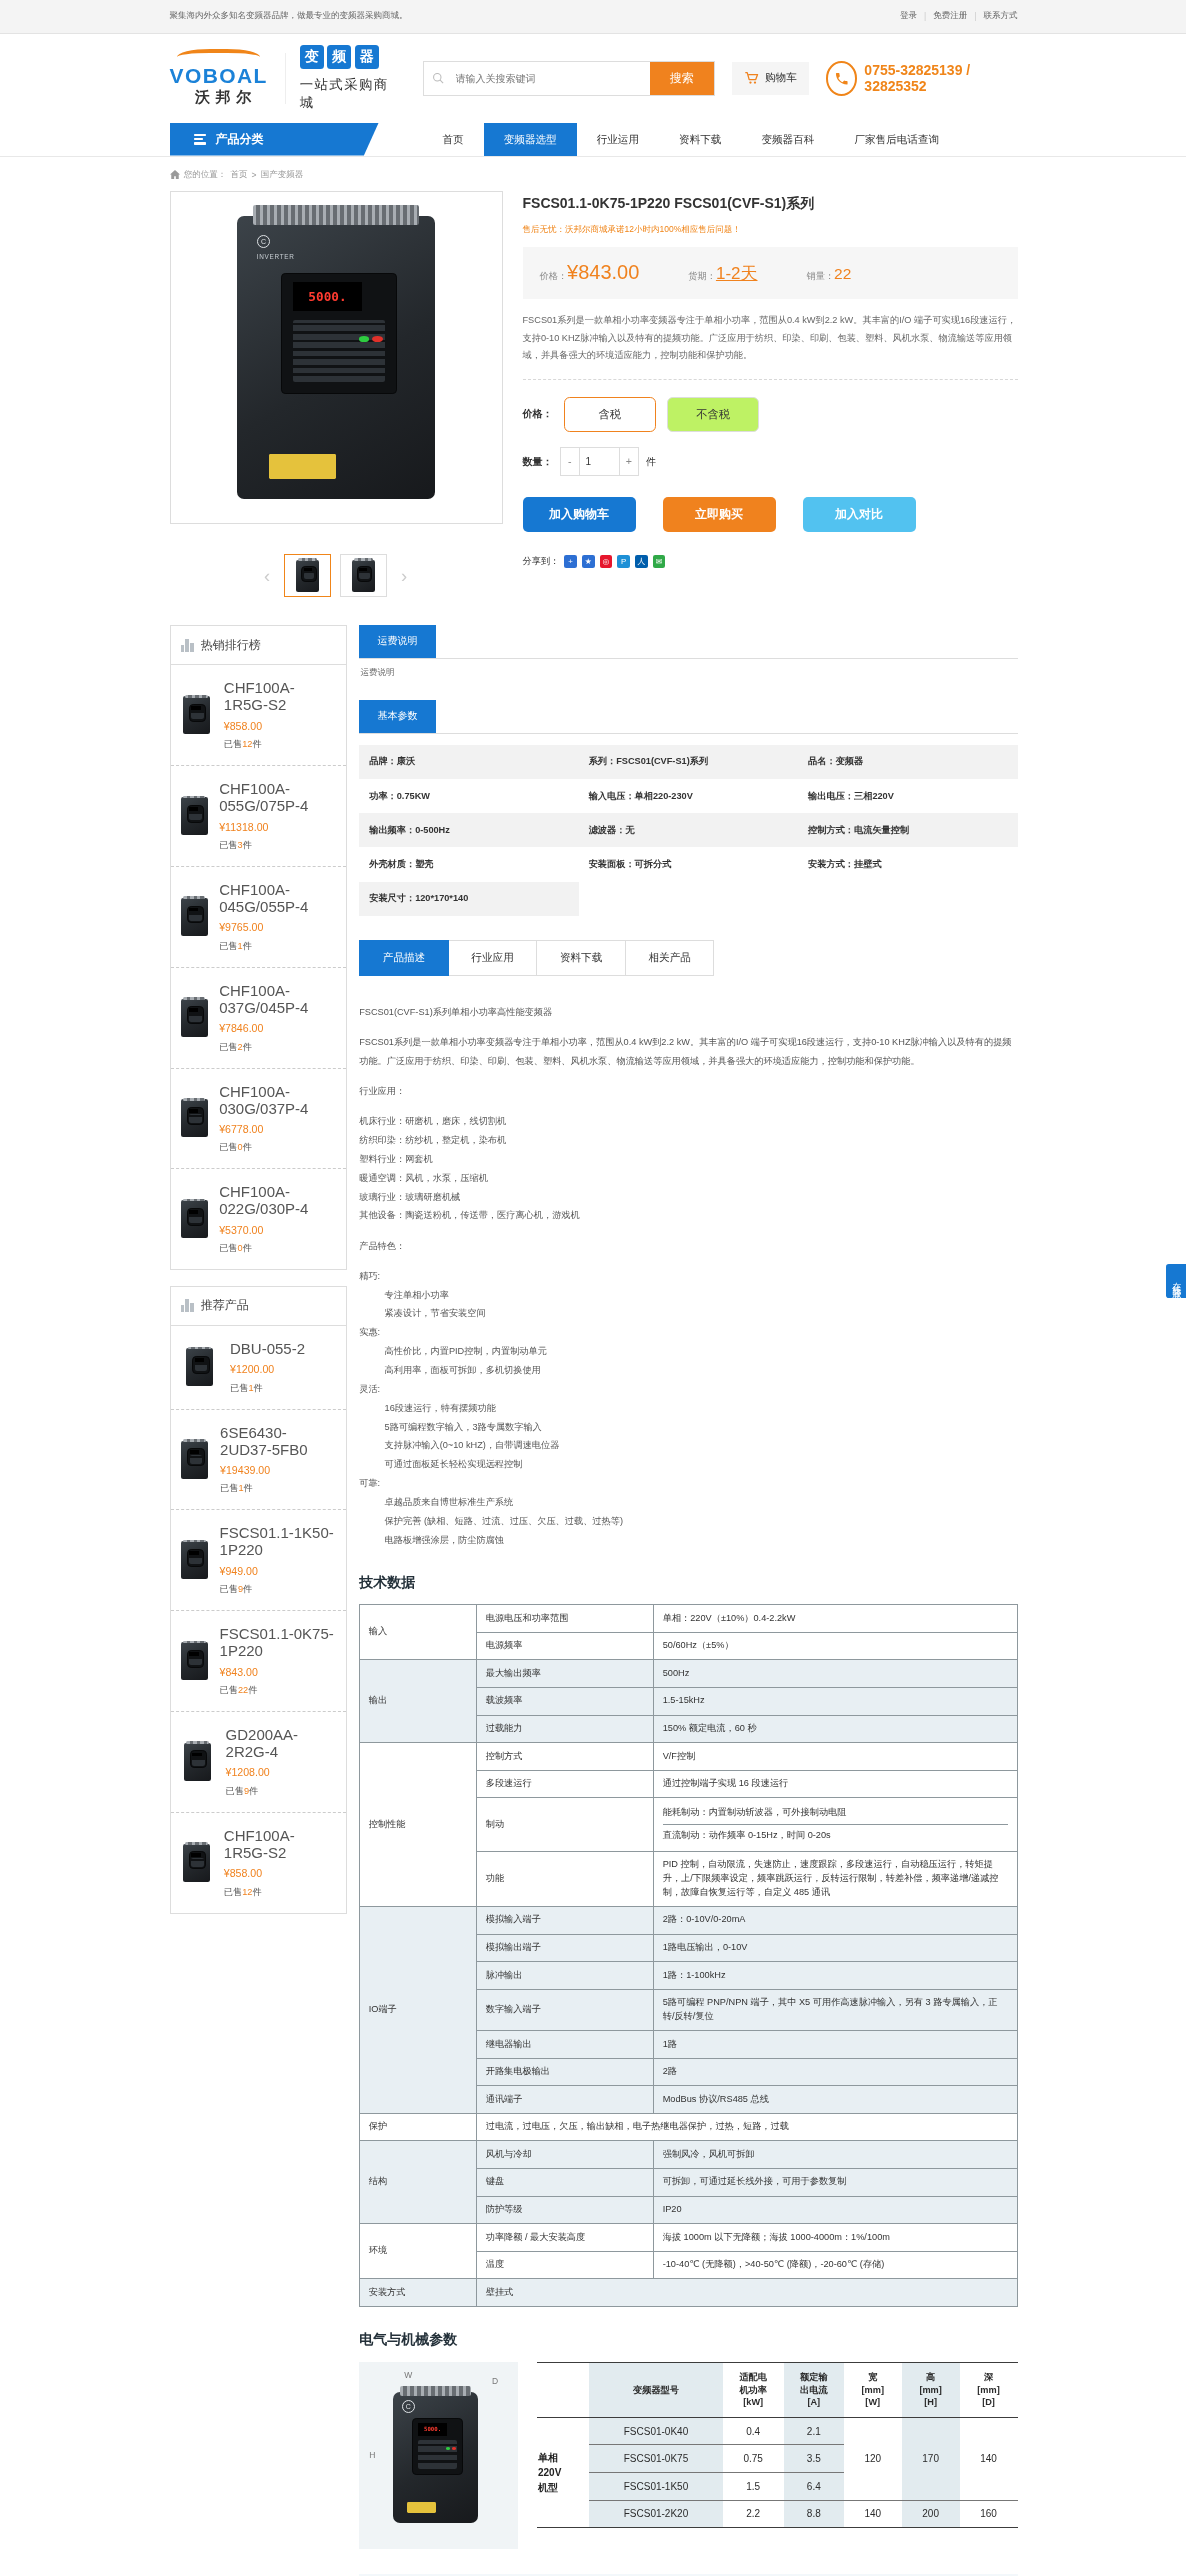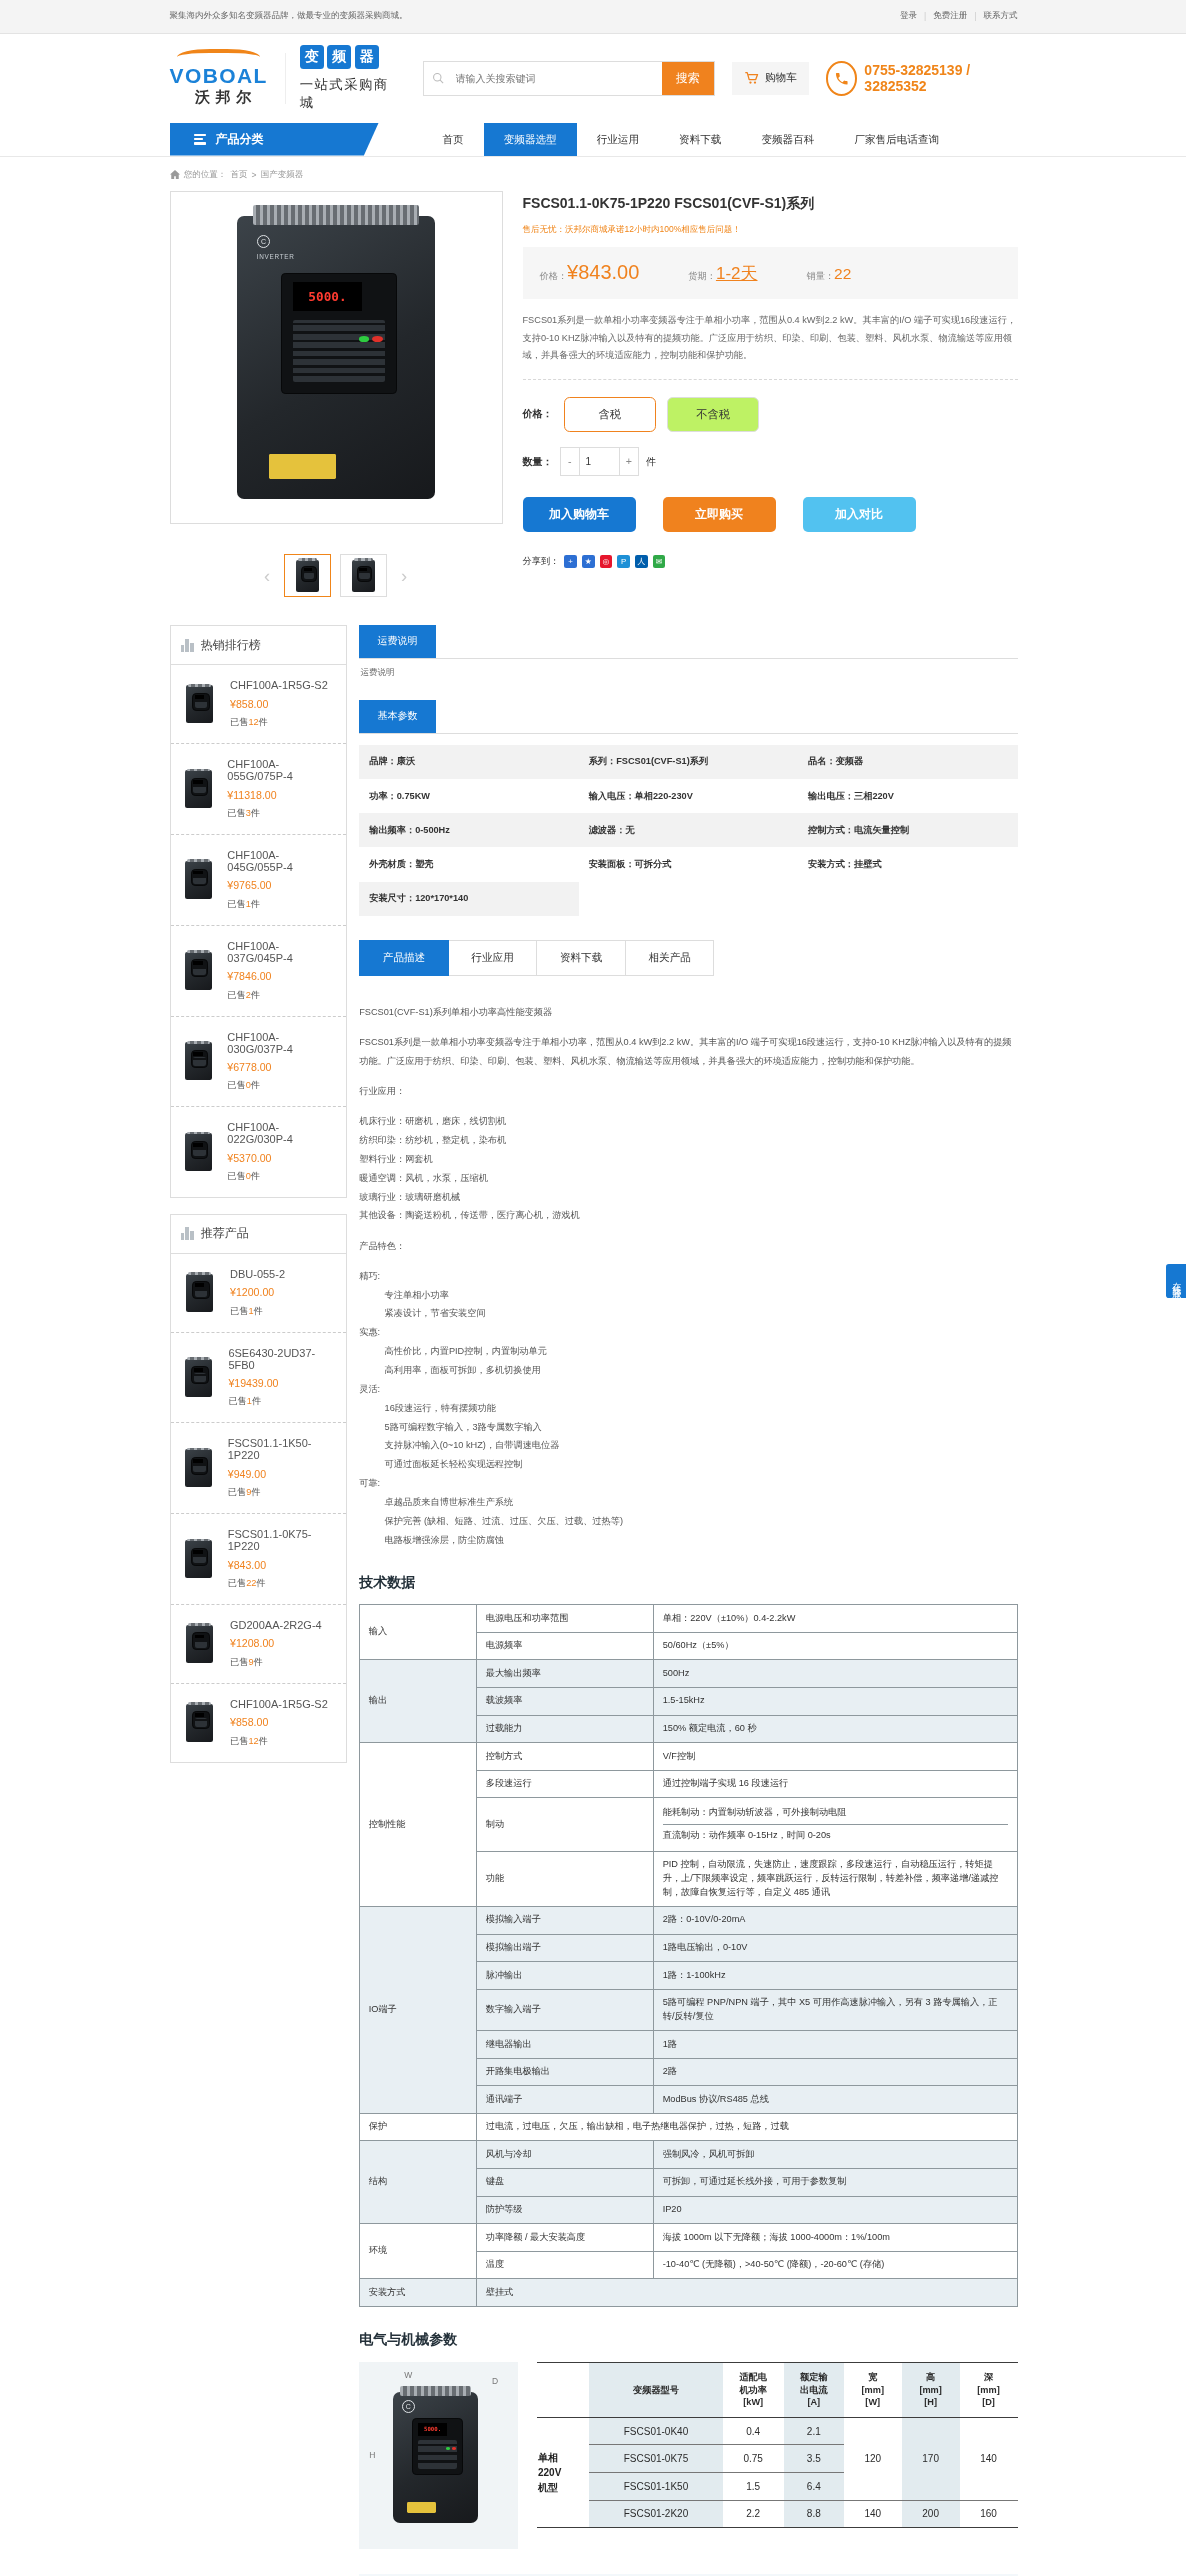--- a/index.html
+++ b/index.html
@@ -19,21 +19,21 @@
   .logo-arc{width:83px;height:11.3px;border-top:4.2px solid #f08519;border-radius:50%/10px;margin-left:7px;}
   .logo-en{font-size:21px;font-weight:bold;color:#1b82d8;letter-spacing:1.4px;line-height:1;}
   .logo-cn{font-size:15px;font-weight:bold;color:#333;letter-spacing:5.7px;margin-top:2.8px;text-align:center;}
   .hdr-div{width:0.7px;height:51px;background:#eee;margin:0 14px 0 2.8px;}
   .badge .sq-row{display:flex;gap:3.5px;}
   .badge .sq{width:24px;height:24px;background:#1678d2;color:#fff;border-radius:3.5px;display:flex;align-items:center;justify-content:center;font-size:14px;font-weight:bold;}
   .badge-sub{font-size:13.4px;color:#333;margin-top:7px;letter-spacing:1.4px;}
   .search{margin-left:30px;display:flex;width:324px;height:32.5px;border:0.7px solid #ddd;background:#fff;}
   .search .sicon{width:30px;display:flex;align-items:center;justify-content:center;}
   .search input{flex:1;border:none;outline:none;font-size:10px;color:#555;background:transparent;}
-  .search .sbtn{width:52px;background:#f0821e;color:#fff;border:none;font-size:12px;cursor:pointer;}
+  .search .sbtn{width:64px;background:#f0821e;color:#fff;border:none;font-size:12px;cursor:pointer;}
   .cartbox{margin-left:17px;width:86px;height:32.5px;background:#f5f5f5;display:flex;align-items:center;justify-content:center;gap:5.7px;font-size:10.6px;color:#333;cursor:pointer;}
   .phone{margin-left:17px;display:flex;align-items:center;gap:7px;}
   .phone-ring{width:31px;height:31px;border:2.1px solid #f08519;border-radius:50%;display:flex;align-items:center;justify-content:center;}
   .phone-num{font-size:14px;font-weight:bold;color:#f08519;}
   
   .nav{border-bottom:0.7px solid #e8e8e8;}
   .nav-inner{display:flex;align-items:stretch;height:32.5px;}
   .catblock{width:185px;background:#1678d2;color:#fff;font-size:12px;font-weight:bold;display:flex;align-items:center;gap:10px;padding-left:24px;clip-path:polygon(0 0,100% 0,93% 100%,0 100%);cursor:pointer;}
   .burger{display:flex;flex-direction:column;gap:2.1px;}
   .burger i{display:block;width:12px;height:2.1px;background:#fff;border-radius:0.7px;}
@@ -86,21 +86,21 @@
   .sbox-head{display:flex;align-items:center;gap:7px;padding:10.6px 10px;border-bottom:0.7px solid #ddd;}
   .sbox-title{font-size:12px;color:#444;}
   .chart-ic{display:flex;align-items:flex-end;gap:1.4px;height:12.7px;}
   .chart-ic i{display:block;width:3.5px;background:#b9c0c6;}
   .chart-ic i:nth-child(1){height:7px;}
   .chart-ic i:nth-child(2){height:12.7px;}
   .chart-ic i:nth-child(3){height:9.2px;}
   .s-item{display:flex;gap:10px;padding:14px 8.5px;border-bottom:0.7px dashed #ccc;cursor:pointer;}
   .s-item.last{border-bottom:none;}
   .s-img{width:41px;display:flex;align-items:center;justify-content:center;}
-  .s-name{font-size:11px;color:#555;}
+  .s-name{font-size:15px;color:#555;}
   .s-price{font-size:10.6px;color:#f0821e;margin:6.4px 0;}
   .s-sold{font-size:9.2px;color:#555;}
   .o{color:#f0821e;}
   .content{flex:1;min-width:0;}
   .tabline{border-bottom:0.7px solid #ddd;}
   .tab-single{display:inline-block;background:#1678d2;color:#fff;font-size:10px;padding:9.2px 18.4px;cursor:pointer;}
   .ship-text{font-size:8.5px;color:#666;margin:8.5px 1.4px 21px;}
   .pgrid{margin:11.3px 0 24px;}
   .prow{display:flex;}
   .pcell{flex:1;padding:10.6px 10px;font-size:9.2px;color:#333;font-weight:bold;}

